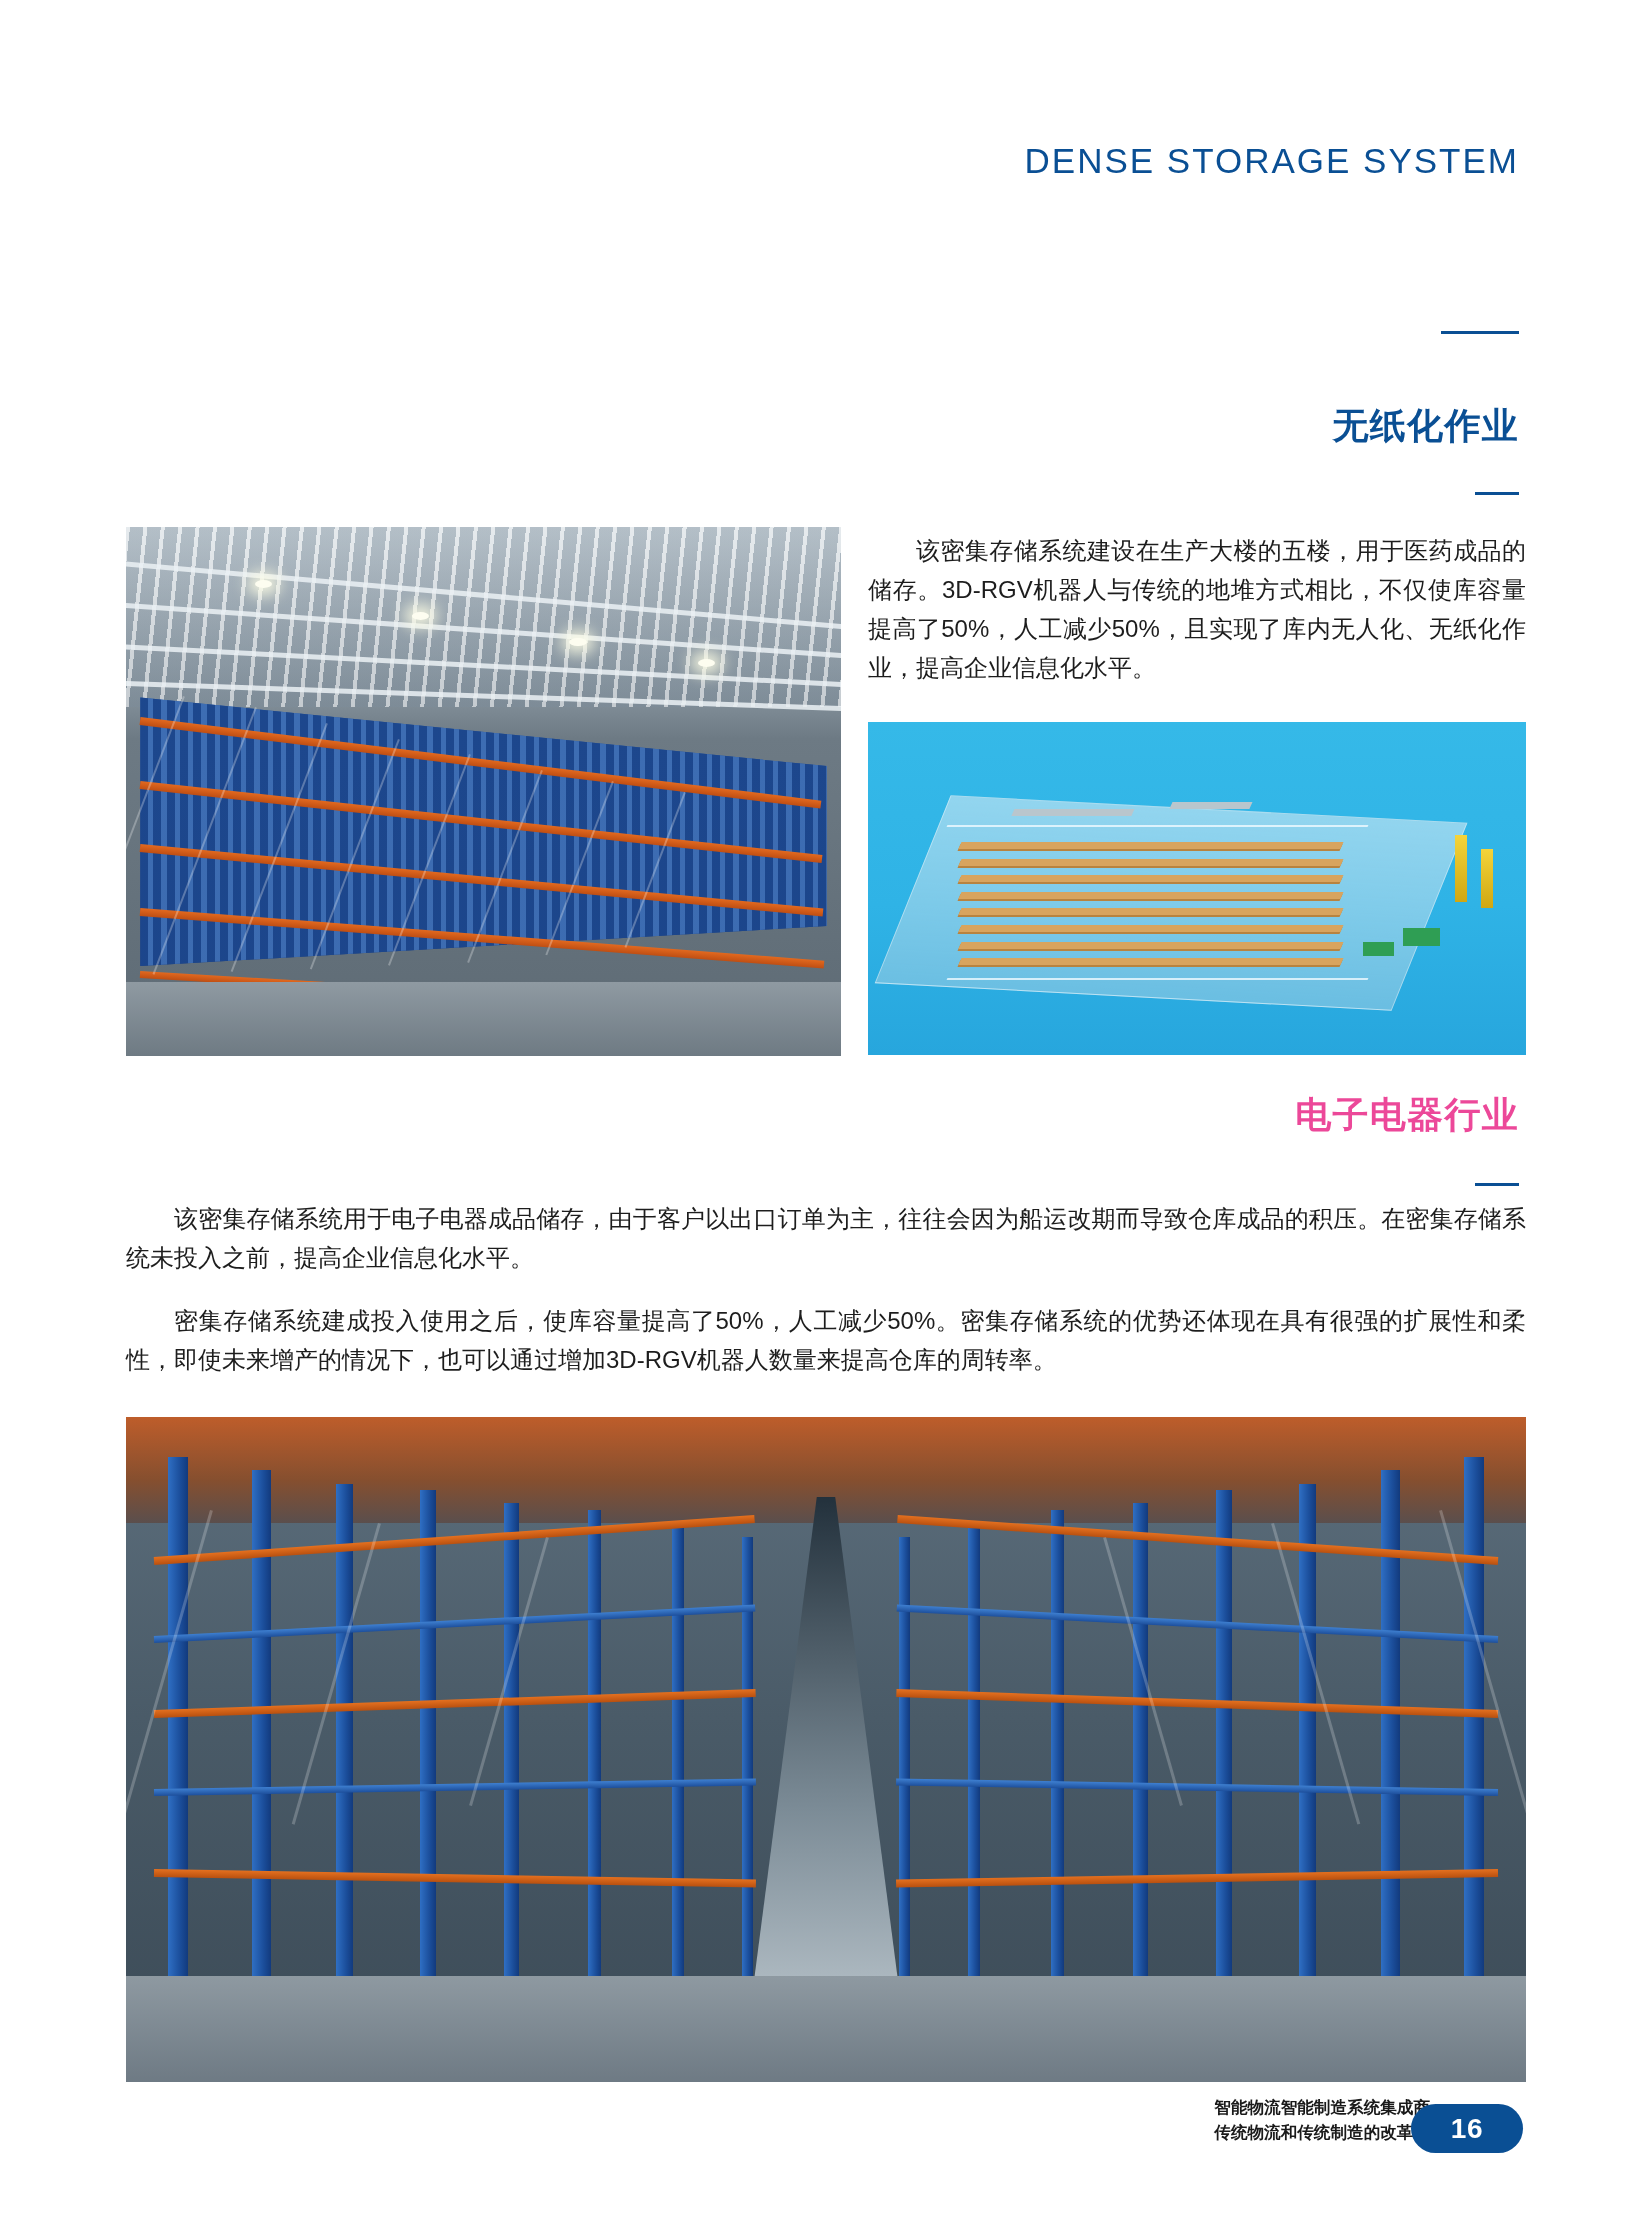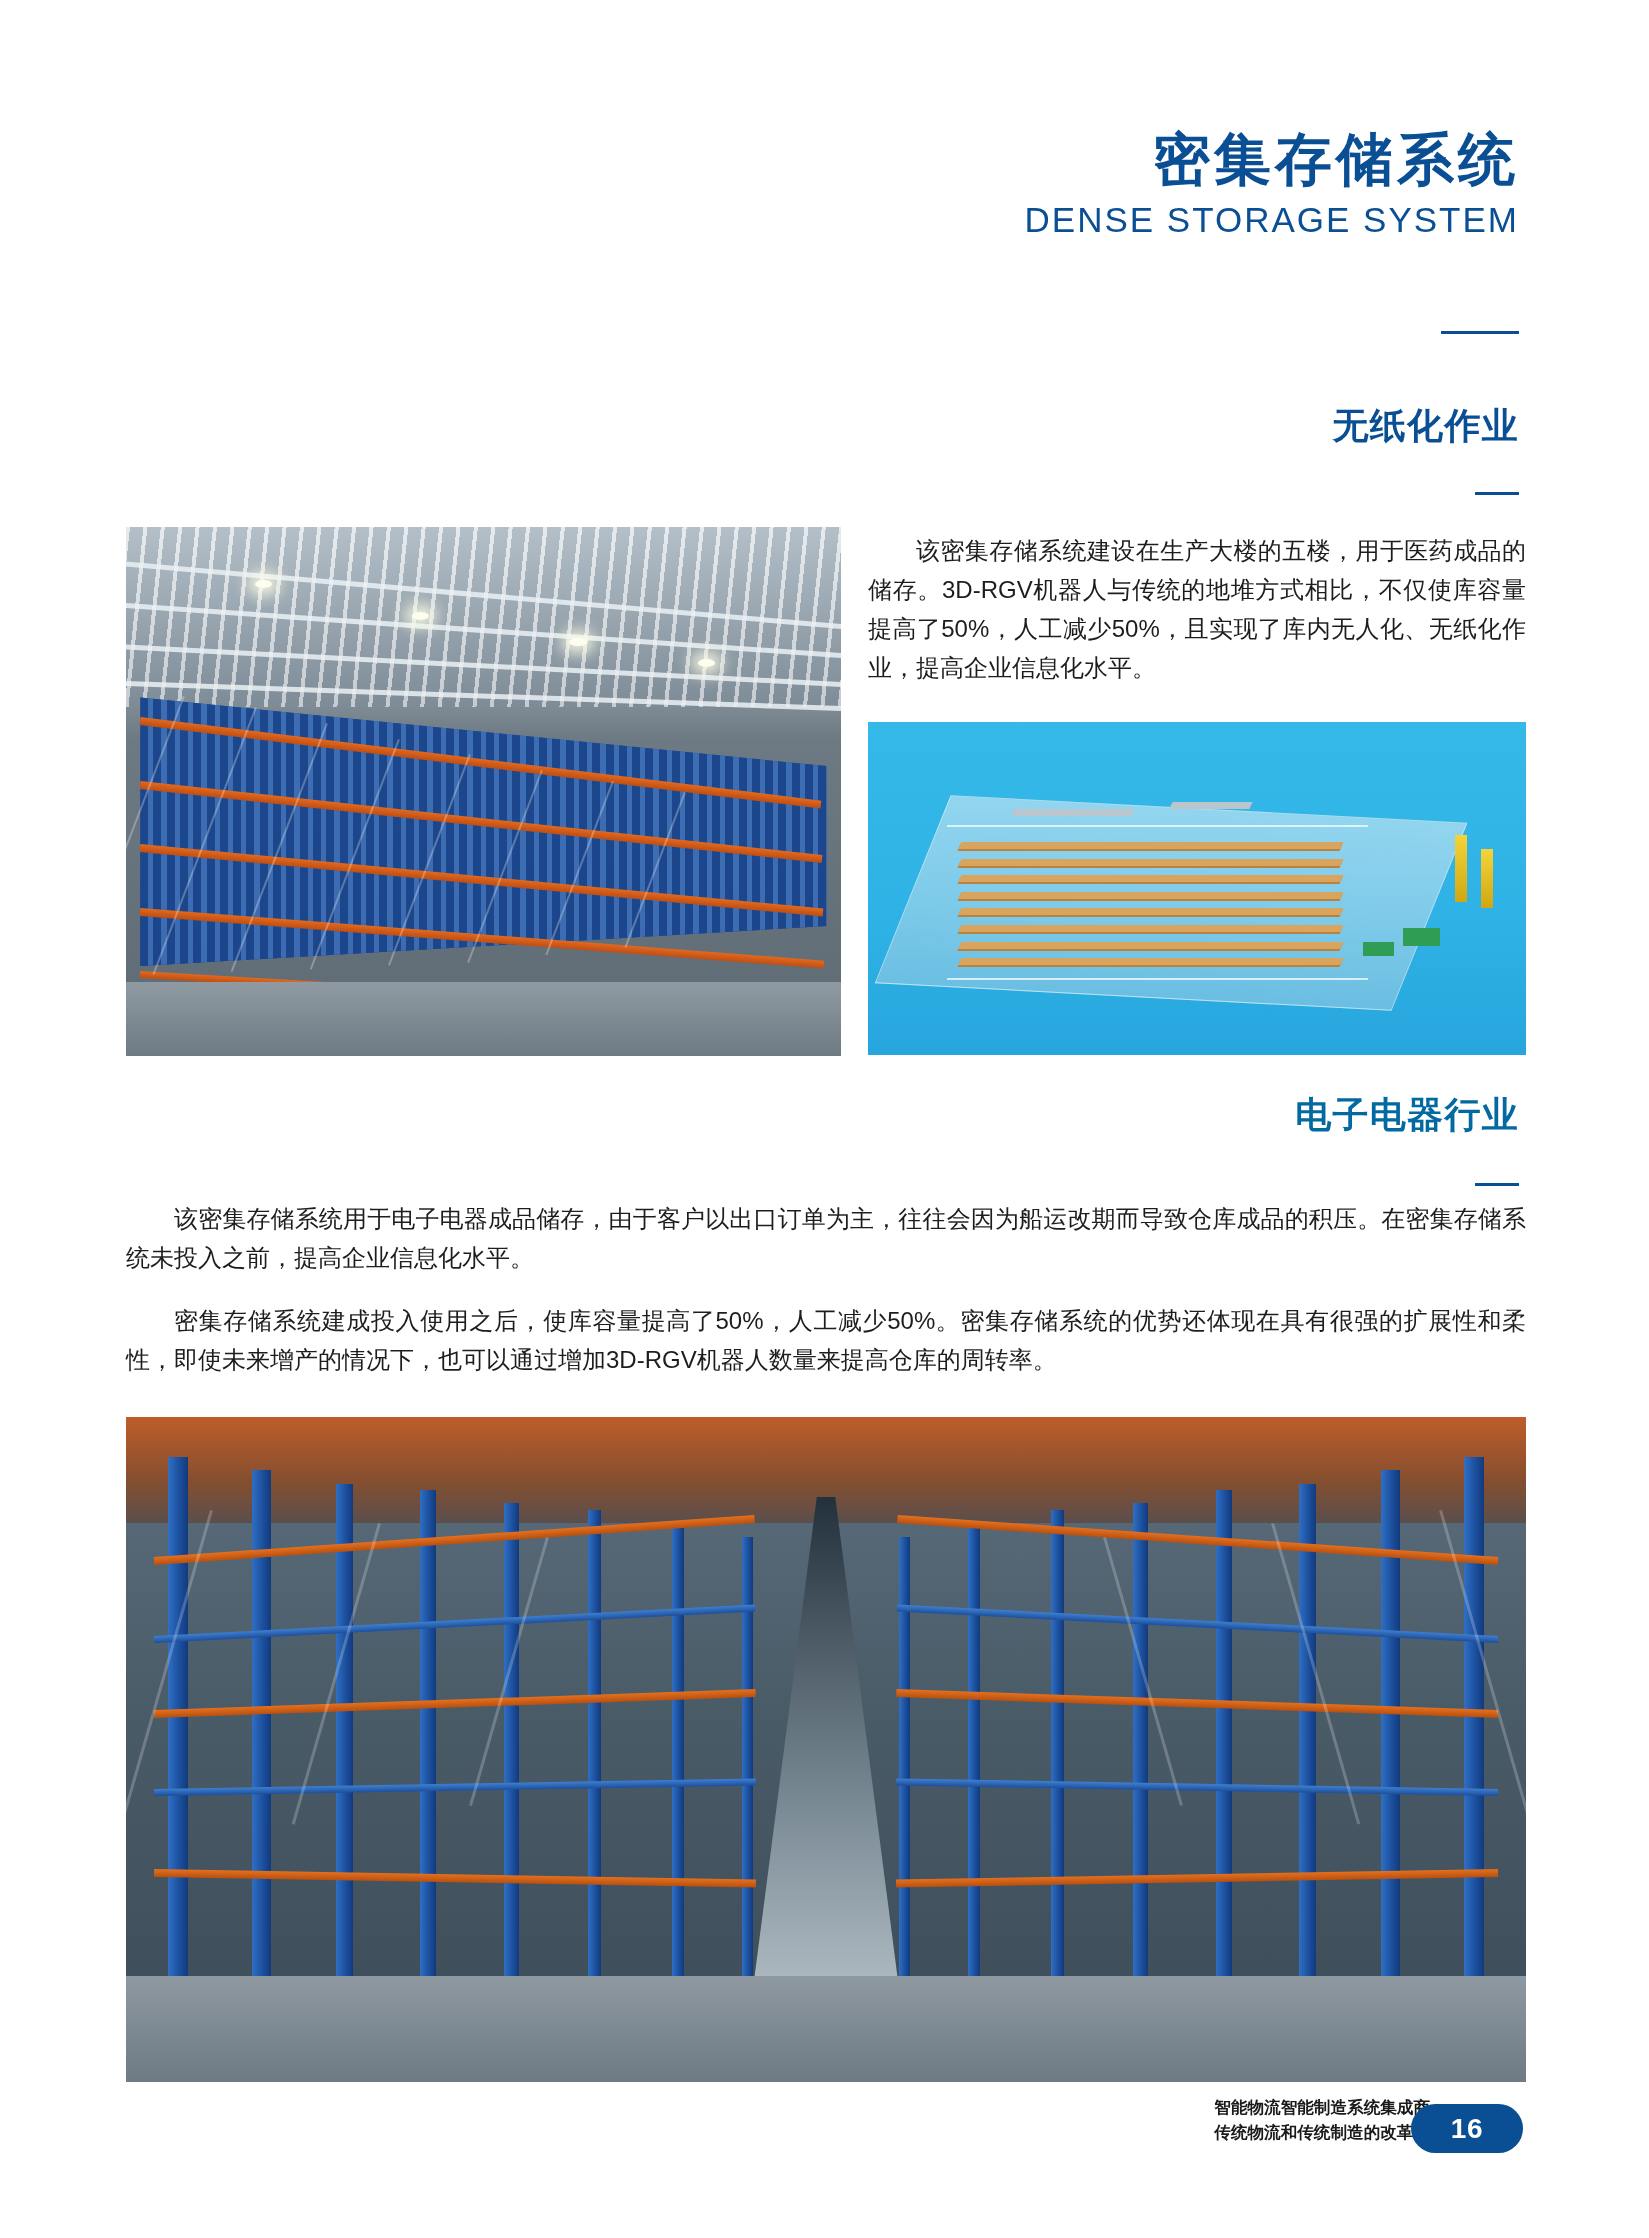--- a/index.html
+++ b/index.html
@@ -198,21 +198,21 @@
     top: 532px;
     width: 658px;
     text-indent: 48px;
   }
   .sec2-heading {
     position: absolute;
     top: 1091px;
     right: 130px;
     font-size: 36px;
     font-weight: bold;
-    color: #0369a1;
+    color: #ec4899;
     letter-spacing: 1.3px;
     white-space: nowrap;
     font-family: Liberation Serif, serif;
   }
   .sec2-rule {
     position: absolute;
     top: 1183px;
     right: 130px;
     width: 44px;
     height: 2.7px;
@@ -256,21 +256,20 @@
     display: flex;
     align-items: center;
     justify-content: center;
     letter-spacing: 0.7px;
   }
 </style>
 </head>
 <body>
 
 <div class="header">
-  <div class="header-title-cn">密集存储系统</div>
   <div class="header-title-en">DENSE STORAGE SYSTEM</div>
 </div>
 <div class="header-rule"></div>
 
 <div class="sec1-heading">无纸化作业</div>
 <div class="sec1-rule"></div>
 
 <div class="para p1">该密集存储系统建设在生产大楼的五楼，用于医药成品的储存。3D-RGV机器人与传统的地堆方式相比，不仅使库容量提高了50%，人工减少50%，且实现了库内无人化、无纸化作业，提高企业信息化水平。</div>
 
 <div class="img img-warehouse-rack">

